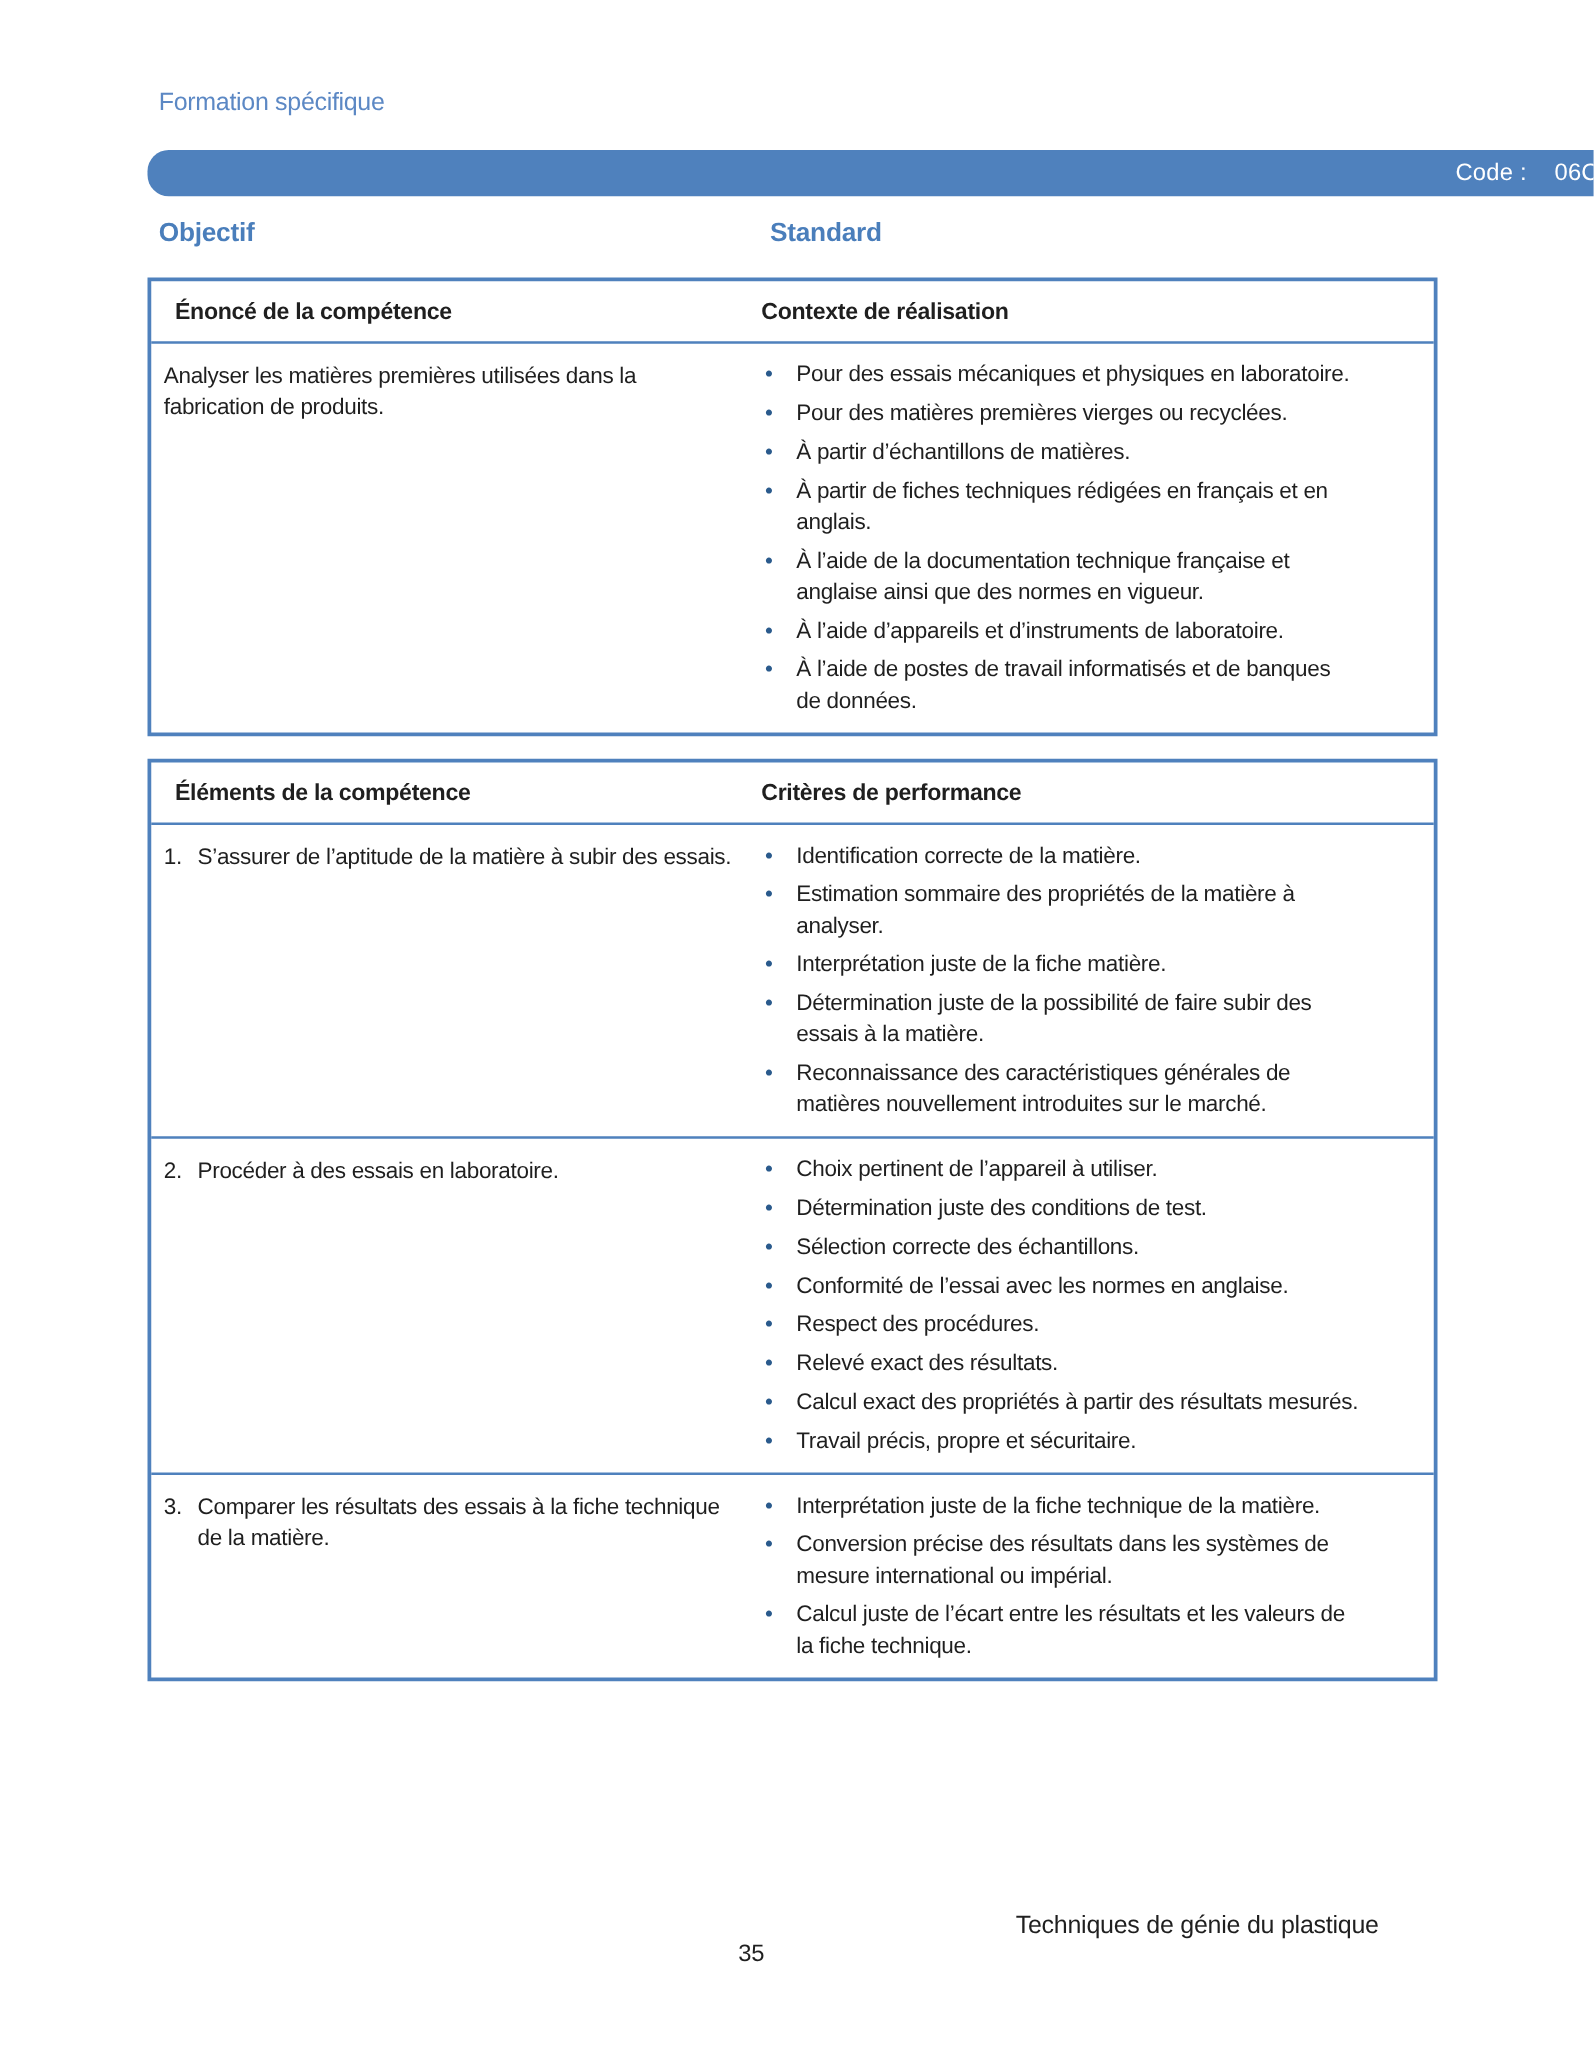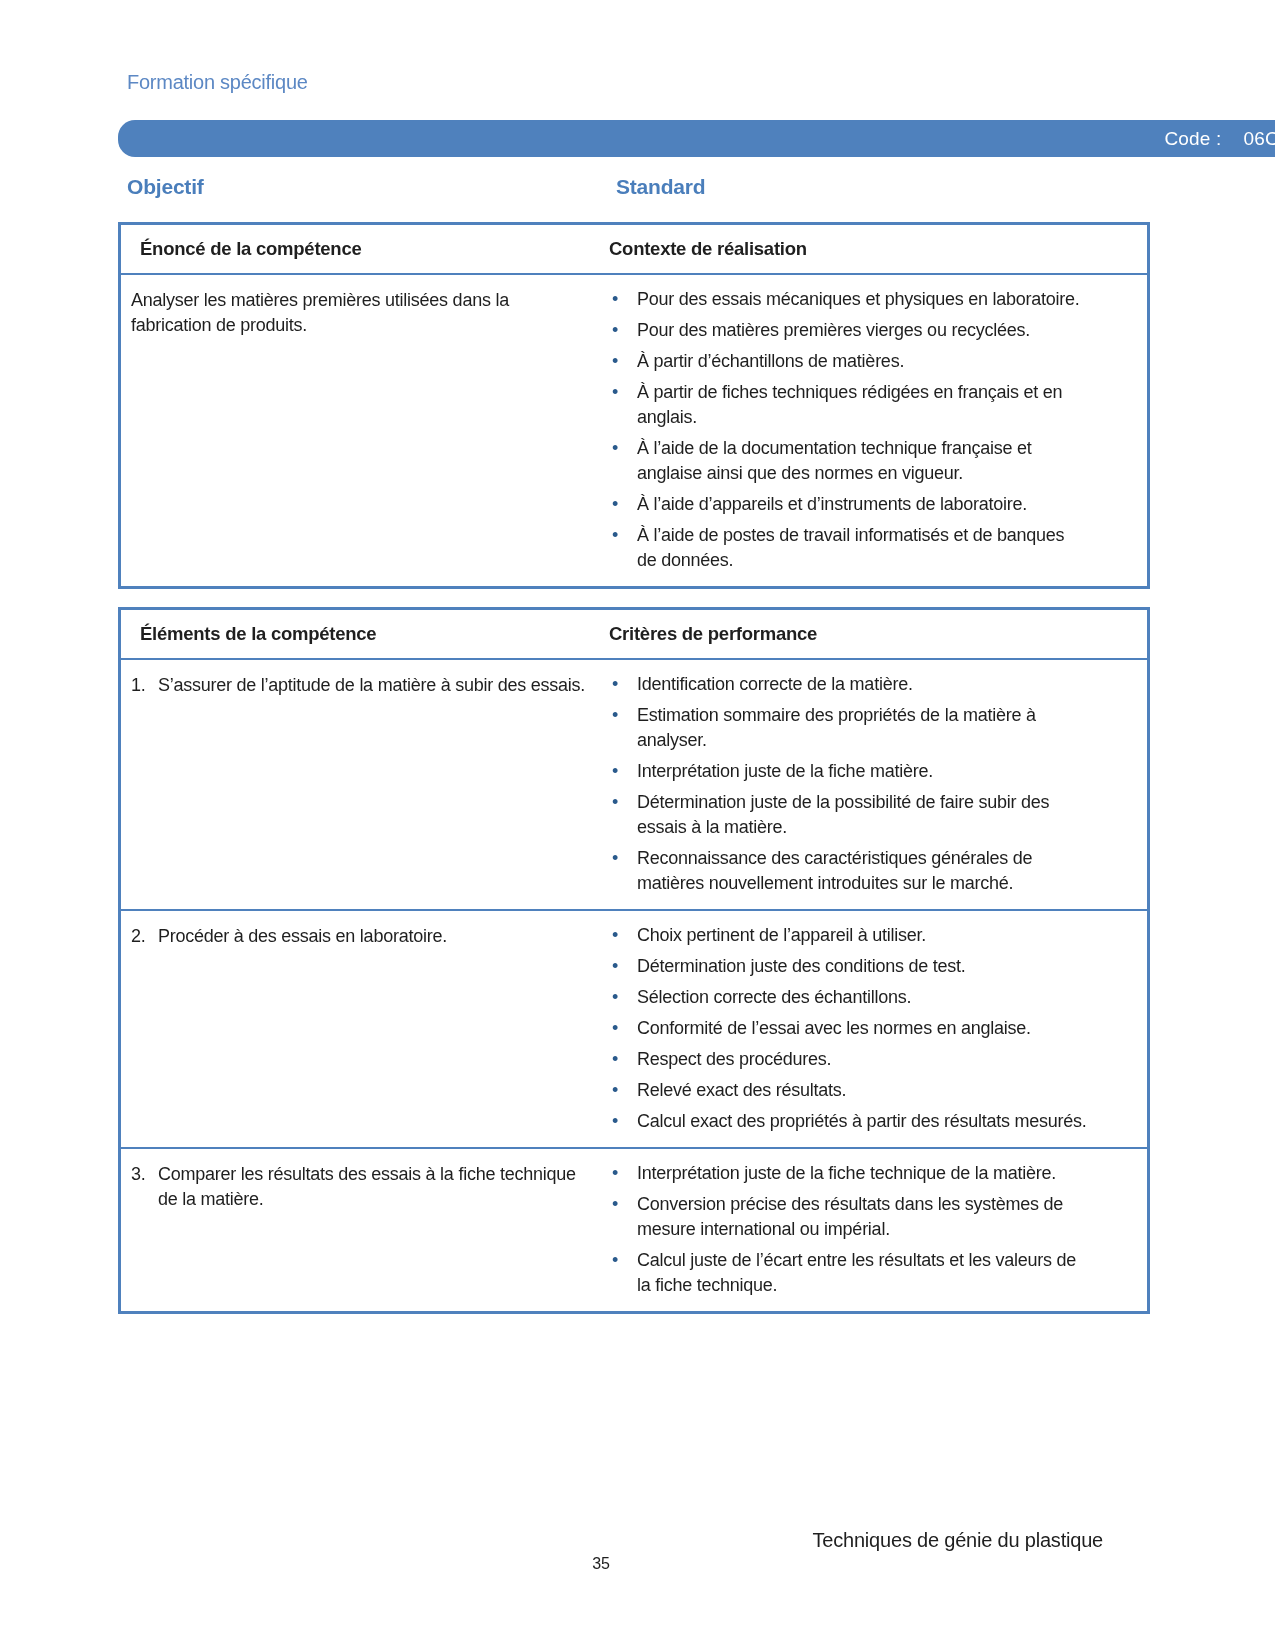--- a/index.html
+++ b/index.html
@@ -71,21 +71,21 @@
     position:absolute;left:3px;top:0;
     color:var(--bullet);
     font-size:18px;
   }
   .footer-program{
     position:absolute;top:1528px;right:172px;
     font-size:20px;letter-spacing:-0.2px;
   }
   .footer-page-number{
     position:absolute;top:1551px;left:560px;width:82px;
-    text-align:center;font-size:16px;
+    text-align:center;font-size:19px;
   }
 </style>
 </head>
 <body>
 
 <div class="page">
 
   <div class="section-label">Formation spécifique</div>
 
   <div class="code-banner">
@@ -190,20 +190,23 @@
   </li>
                 <li>
     <span>Respect des procédures.</span>
   </li>
                 <li>
     <span>Relevé exact des résultats.</span>
   </li>
                 <li>
     <span>Calcul exact des propriétés à partir des résultats mesurés.</span>
   </li>
+                <li>
+    <span>Travail précis, propre et sécuritaire.</span>
+  </li>
               </ul>
     </div>
   </div>
           <div class="trow">
     <div class="cell-left">
       <span class="row-number">3.</span>
       <span class="row-statement">Comparer les résultats des essais à la fiche technique de la matière.</span>
     </div>
     <div class="cell-right">
       <ul class="bullets">

